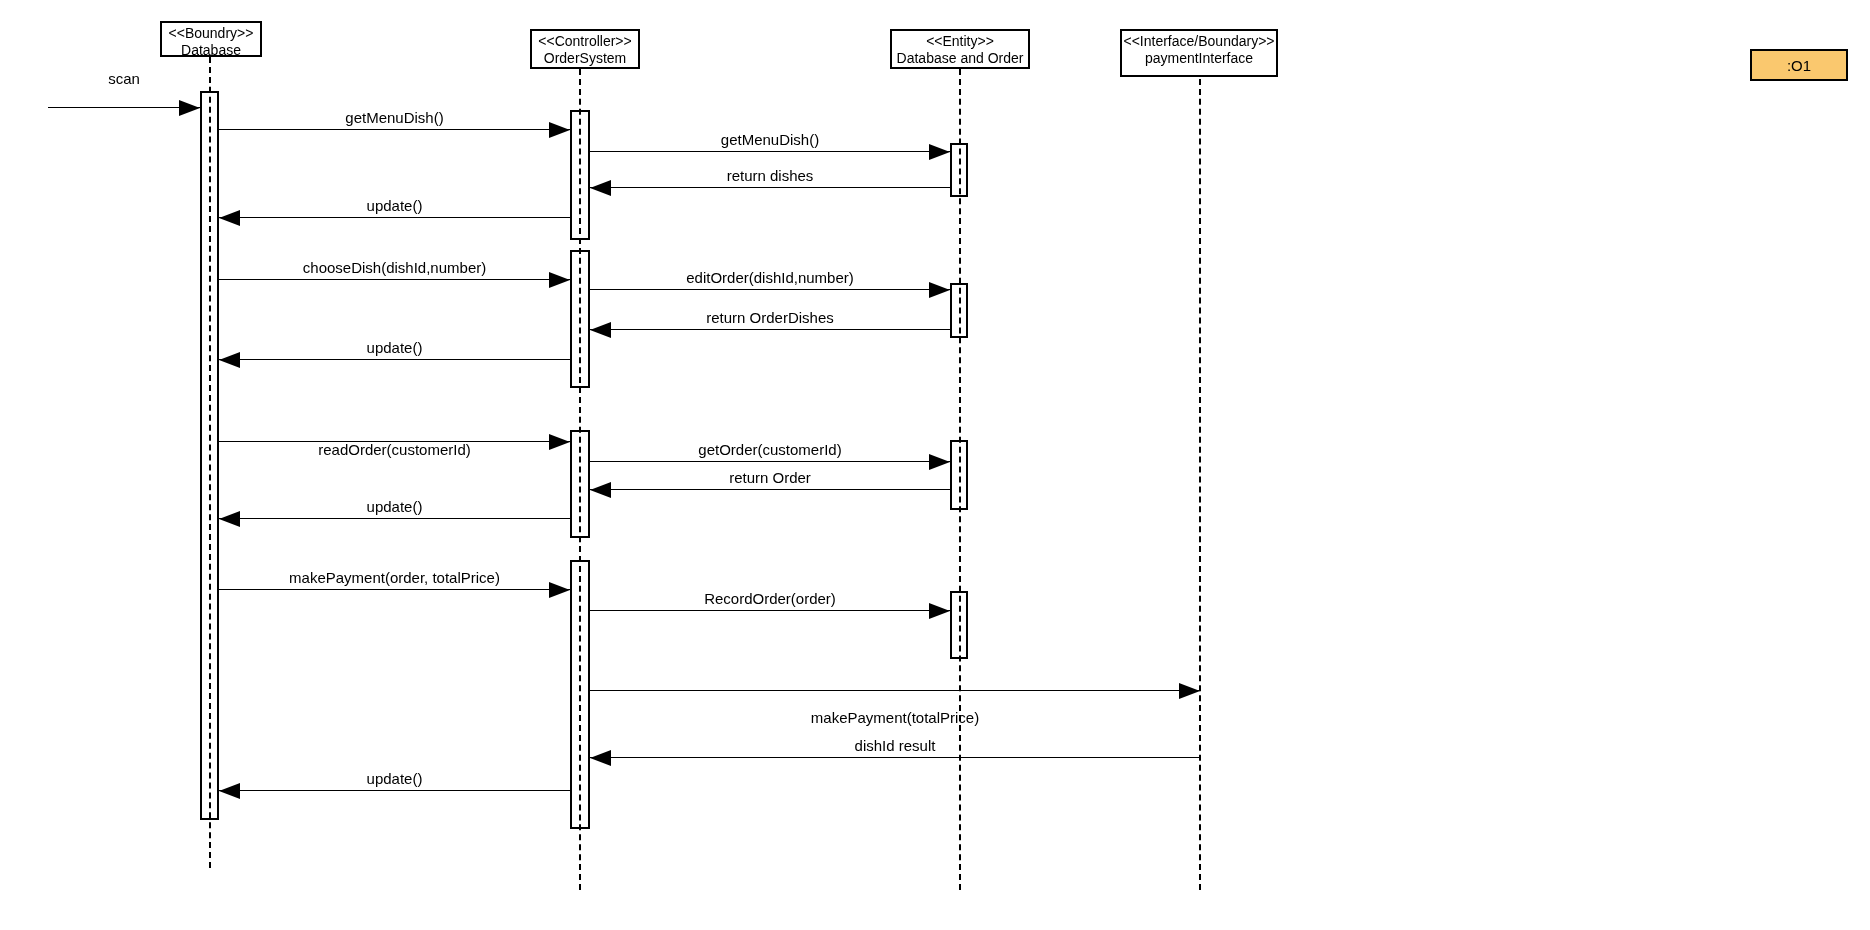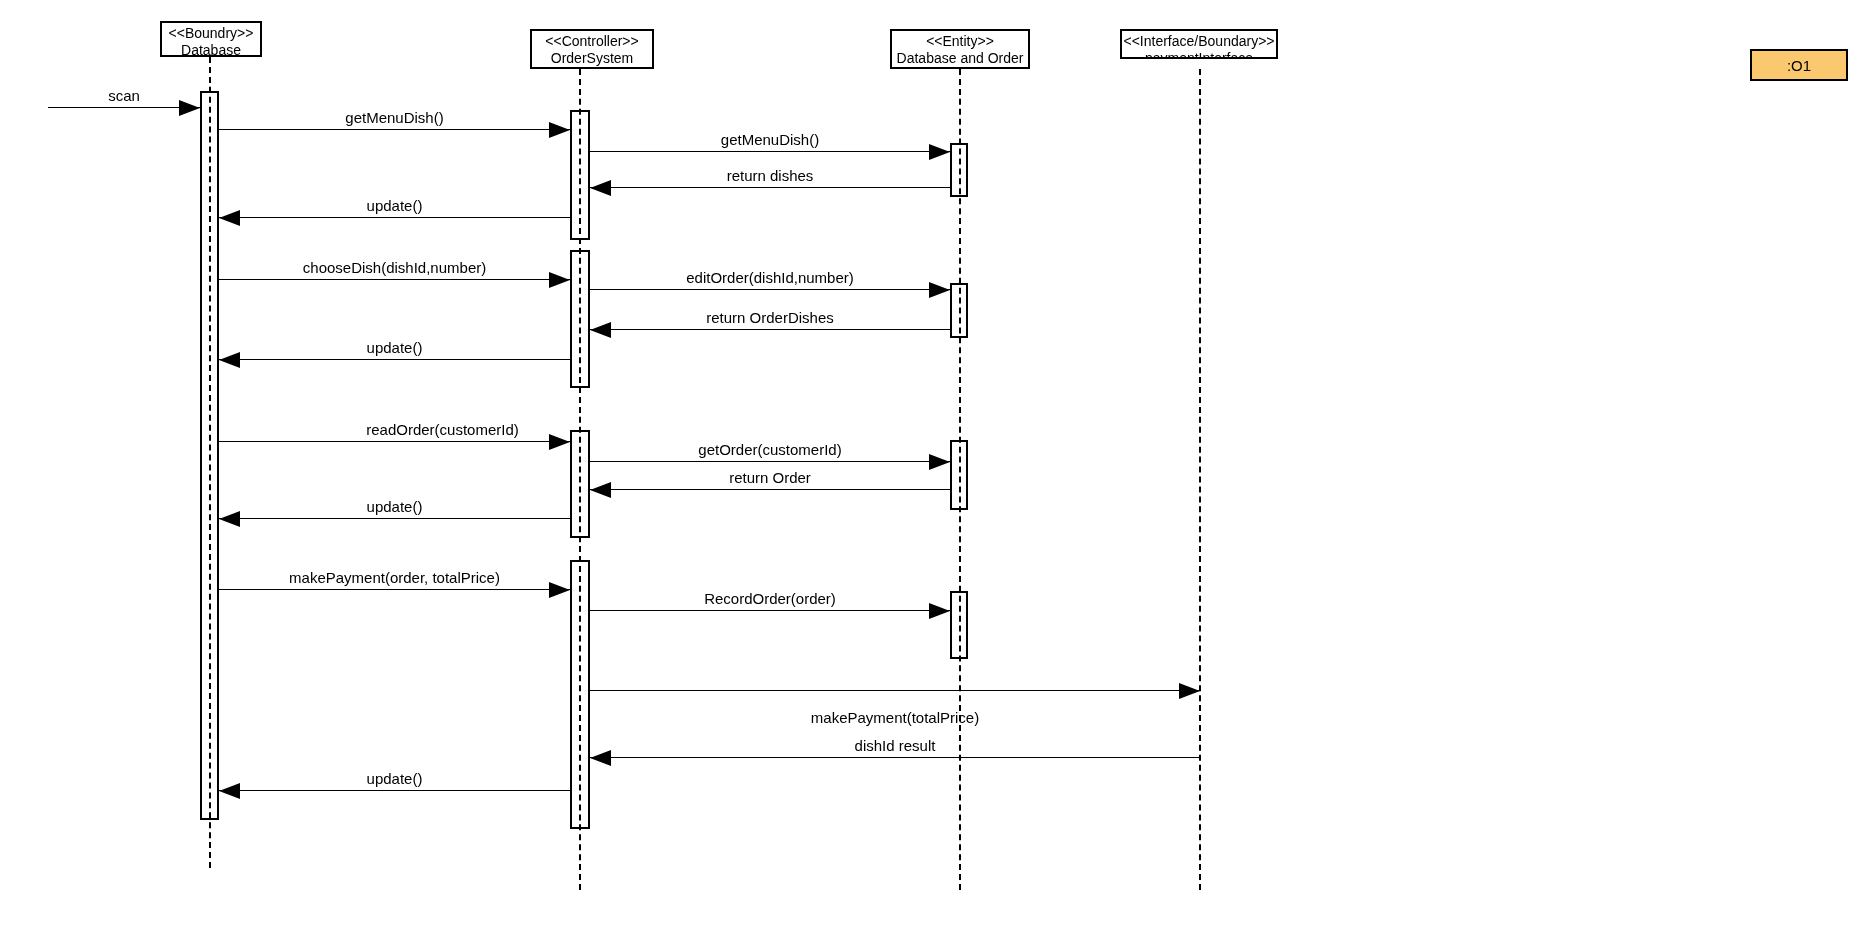--- a/index.html
+++ b/index.html
@@ -79,46 +79,46 @@
 <div id="canvas">
   <div class="note" id="noteO1" style="left: 1750px; top: 49px; width: 98px; height: 32px; background: rgb(250, 200, 110);">
     <span>:O1</span>
   </div>
 <div class="lifeline" style="left: 209px; top: 57px; height: 811px;"></div>
     <div class="headbox" style="left: 160px; top: 21px; width: 102px; height: 36px;">
       <span class="line">&lt;&lt;Boundry&gt;&gt;</span>
       <span class="line">Database</span>
     </div>
     <div class="lifeline" style="left: 579px; top: 69px; height: 821px;"></div>
-    <div class="headbox" style="left: 530px; top: 29px; width: 124px; height: 40px;">
+    <div class="headbox" style="left: 530px; top: 29px; width: 110px; height: 40px;">
       <span class="line">&lt;&lt;Controller&gt;&gt;</span>
       <span class="line">OrderSystem</span>
     </div>
     <div class="lifeline" style="left: 959px; top: 69px; height: 821px;"></div>
     <div class="headbox" style="left: 890px; top: 29px; width: 140px; height: 40px;">
       <span class="line">&lt;&lt;Entity&gt;&gt;</span>
       <span class="line">Database and Order</span>
     </div>
     <div class="lifeline" style="left: 1199px; top: 69px; height: 821px;"></div>
-    <div class="headbox" style="left: 1120px; top: 29px; width: 158px; height: 30px;">
+    <div class="headbox" style="left: 1120px; top: 29px; width: 158px; height: 48px;">
       <span class="line">&lt;&lt;Interface/Boundary&gt;&gt;</span>
       <span class="line">paymentInterface</span>
     </div>
     <div class="activation" style="left: 200px; top: 91px; width: 19px; height: 729px;"></div>
     <div class="activation" style="left: 570px; top: 110px; width: 20px; height: 130px;"></div>
     <div class="activation" style="left: 570px; top: 250px; width: 20px; height: 138px;"></div>
     <div class="activation" style="left: 570px; top: 430px; width: 20px; height: 108px;"></div>
     <div class="activation" style="left: 570px; top: 560px; width: 20px; height: 269px;"></div>
     <div class="activation" style="left: 950px; top: 143px; width: 18px; height: 54px;"></div>
     <div class="activation" style="left: 950px; top: 283px; width: 18px; height: 55px;"></div>
     <div class="activation" style="left: 950px; top: 440px; width: 18px; height: 70px;"></div>
     <div class="activation" style="left: 950px; top: 591px; width: 18px; height: 68px;"></div>
     <div class="msg-line" style="left: 48px; top: 107px; width: 152px;"></div>
     <div class="arrowhead right" style="left: 179px; top: 100px;"></div>
-    <div class="msg-label" style="left: 124px; top: 87px;">scan</div>
+    <div class="msg-label" style="left: 124px; top: 70px;">scan</div>
     <div class="msg-line" style="left: 219px; top: 129px; width: 351px;"></div>
     <div class="arrowhead right" style="left: 549px; top: 122px;"></div>
     <div class="msg-label" style="left: 394.5px; top: 109px;">getMenuDish()</div>
     <div class="msg-line" style="left: 590px; top: 151px; width: 360px;"></div>
     <div class="arrowhead right" style="left: 929px; top: 144px;"></div>
     <div class="msg-label" style="left: 770px; top: 131px;">getMenuDish()</div>
     <div class="msg-line" style="left: 590px; top: 187px; width: 360px;"></div>
     <div class="arrowhead left" style="left: 590px; top: 180px;"></div>
     <div class="msg-label" style="left: 770px; top: 167px;">return dishes</div>
     <div class="msg-line" style="left: 219px; top: 217px; width: 351px;"></div>
@@ -131,21 +131,21 @@
     <div class="arrowhead right" style="left: 929px; top: 282px;"></div>
     <div class="msg-label" style="left: 770px; top: 269px;">editOrder(dishId,number)</div>
     <div class="msg-line" style="left: 590px; top: 329px; width: 360px;"></div>
     <div class="arrowhead left" style="left: 590px; top: 322px;"></div>
     <div class="msg-label" style="left: 770px; top: 309px; text-align: center;">return OrderDishes</div>
     <div class="msg-line" style="left: 219px; top: 359px; width: 351px;"></div>
     <div class="arrowhead left" style="left: 219px; top: 352px;"></div>
     <div class="msg-label" style="left: 394.5px; top: 339px;">update()</div>
     <div class="msg-line" style="left: 219px; top: 441px; width: 351px;"></div>
     <div class="arrowhead right" style="left: 549px; top: 434px;"></div>
-    <div class="msg-label" style="left: 394.5px; top: 421px; margin-left: 48px;">readOrder(customerId)</div>
+    <div class="msg-label" style="left: 394.5px; top: 441px;">readOrder(customerId)</div>
     <div class="msg-line" style="left: 590px; top: 461px; width: 360px;"></div>
     <div class="arrowhead right" style="left: 929px; top: 454px;"></div>
     <div class="msg-label" style="left: 770px; top: 441px;">getOrder(customerId)</div>
     <div class="msg-line" style="left: 590px; top: 489px; width: 360px;"></div>
     <div class="arrowhead left" style="left: 590px; top: 482px;"></div>
     <div class="msg-label" style="left: 770px; top: 469px;">return Order</div>
     <div class="msg-line" style="left: 219px; top: 518px; width: 351px;"></div>
     <div class="arrowhead left" style="left: 219px; top: 511px;"></div>
     <div class="msg-label" style="left: 394.5px; top: 498px;">update()</div>
     <div class="msg-line" style="left: 219px; top: 589px; width: 351px;"></div>

